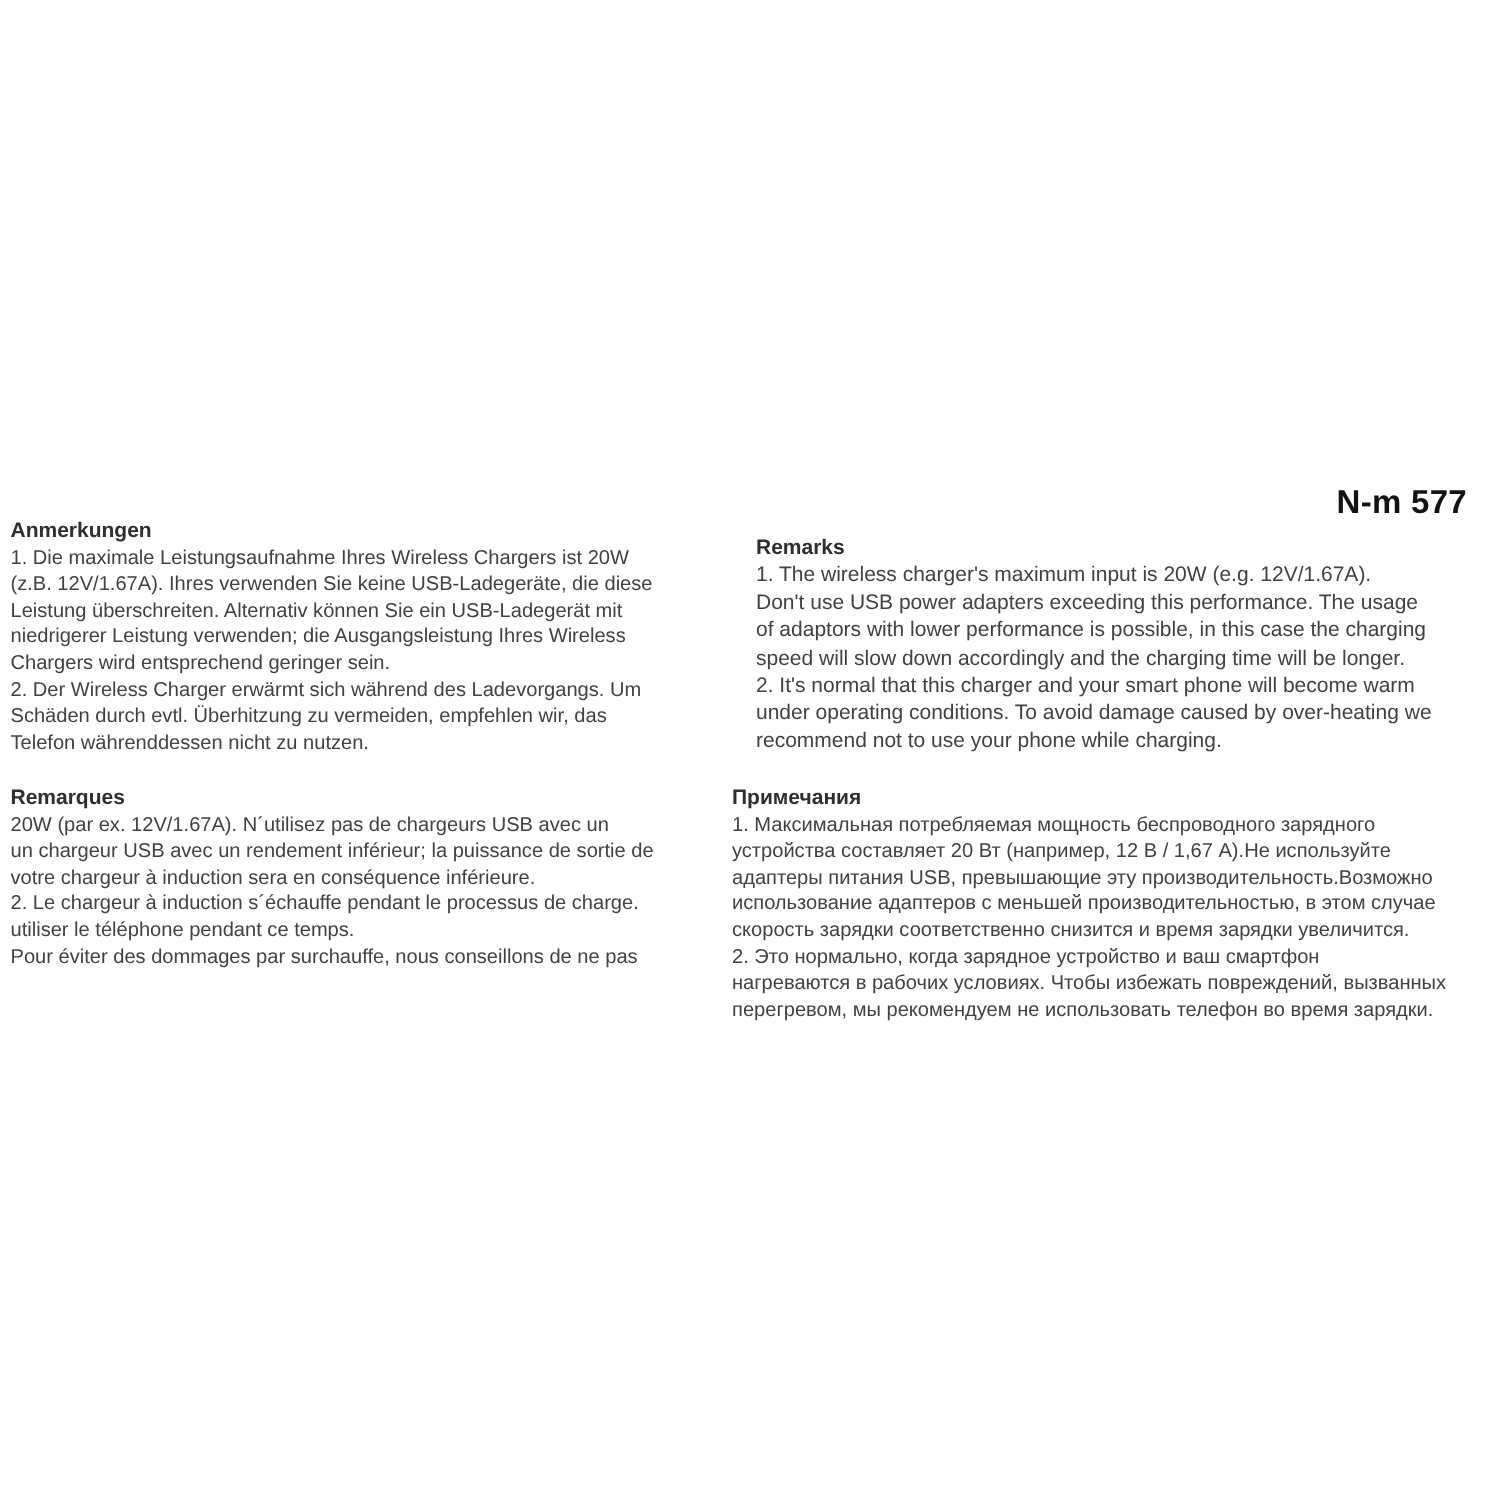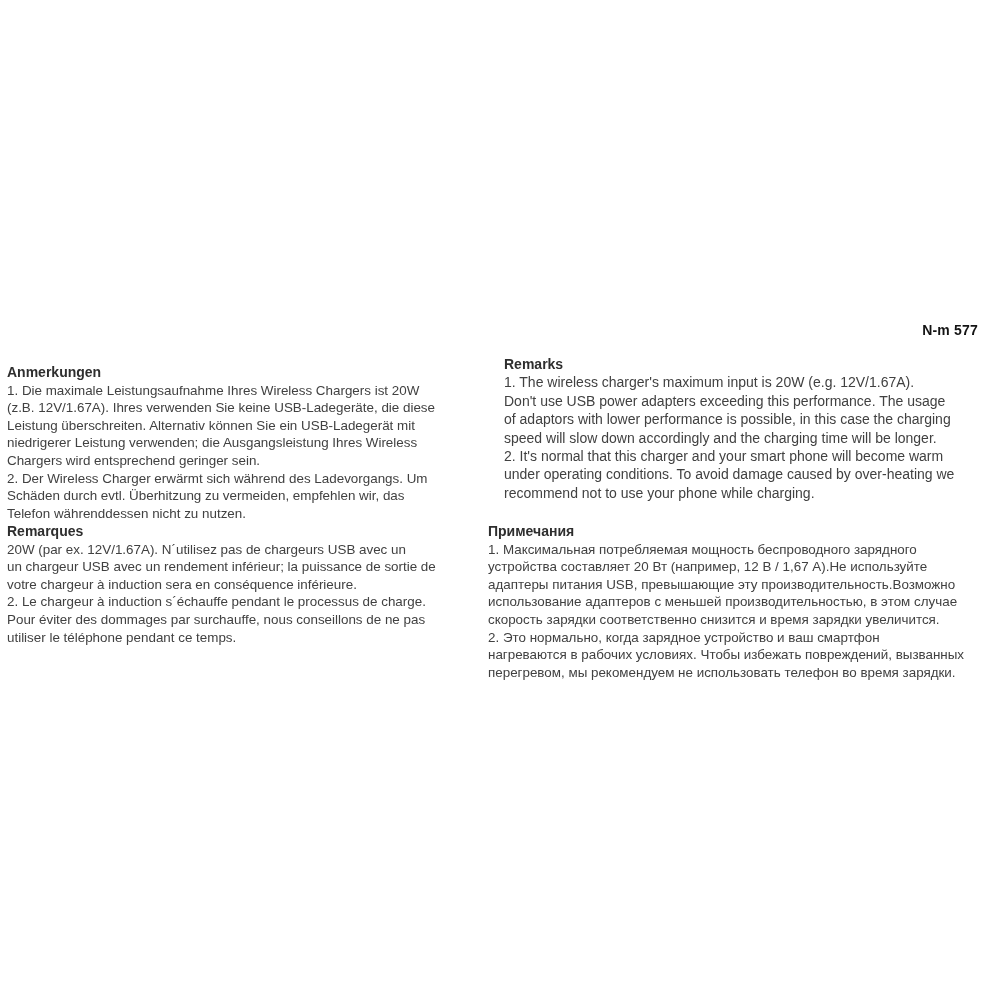--- a/index.html
+++ b/index.html
@@ -19,36 +19,36 @@
   .page{
     position:relative;
     width:1000px;
     height:1000px;
     background:var(--background);
   }
   .model{
     position:absolute;
     top:322px;
     right:22px;
-    font-size:14px;
+    font-size:22px;
     font-weight:bold;
     color:var(--model-text);
     letter-spacing:0.2px;
   }
   .sec{position:absolute;}
   .sec h2{
     font-size:14px;
     font-weight:bold;
     color:var(--heading-text);
   }
   .sec .body{margin-top:0;}
   .line{white-space:nowrap;}
 
   
-  .sec-german{left:7px;top:364px;width:478px;font-size:13.4px;}
+  .sec-german{left:7px;top:345px;width:478px;font-size:13.4px;}
   .sec-german h2,.sec-german .line{line-height:17.6px;}
   .sec-french{left:7px;top:523px;width:478px;font-size:13.4px;}
   .sec-french h2,.sec-french .line{line-height:17.6px;}
 
   
   .sec-english{left:488px;top:355px;width:505px;font-size:14px;margin-left:16px;}
   .sec-english h2,.sec-english .line{line-height:18.4px;}
   .sec-russian{left:488px;top:523px;width:505px;font-size:13.4px;}
   .sec-russian h2,.sec-russian .line{line-height:17.6px;}
 </style>
@@ -86,22 +86,22 @@
       </div>
   </section>
 
   <section class="sec sec-french">
     <h2>Remarques</h2>
     <div class="body">
         <div class="line">20W (par ex. 12V/1.67A). N´utilisez pas de chargeurs USB avec un</div>
         <div class="line">un chargeur USB avec un rendement inférieur; la puissance de sortie de</div>
         <div class="line">votre chargeur à induction sera en conséquence inférieure.</div>
         <div class="line">2. Le chargeur à induction s´échauffe pendant le processus de charge.</div>
+        <div class="line">utiliser le téléphone pendant ce temps.</div>
         <div class="line">Pour éviter des dommages par surchauffe, nous conseillons de ne pas</div>
-        <div class="line">utiliser le téléphone pendant ce temps.</div>
       </div>
   </section>
 
   <section class="sec sec-russian">
     <h2>Примечания</h2>
     <div class="body">
         <div class="line">1. Максимальная потребляемая мощность беспроводного зарядного</div>
         <div class="line">устройства составляет 20 Вт (например, 12 В / 1,67 А).Не используйте</div>
         <div class="line">адаптеры питания USB, превышающие эту производительность.Возможно</div>
         <div class="line">использование адаптеров с меньшей производительностью, в этом случае</div>

